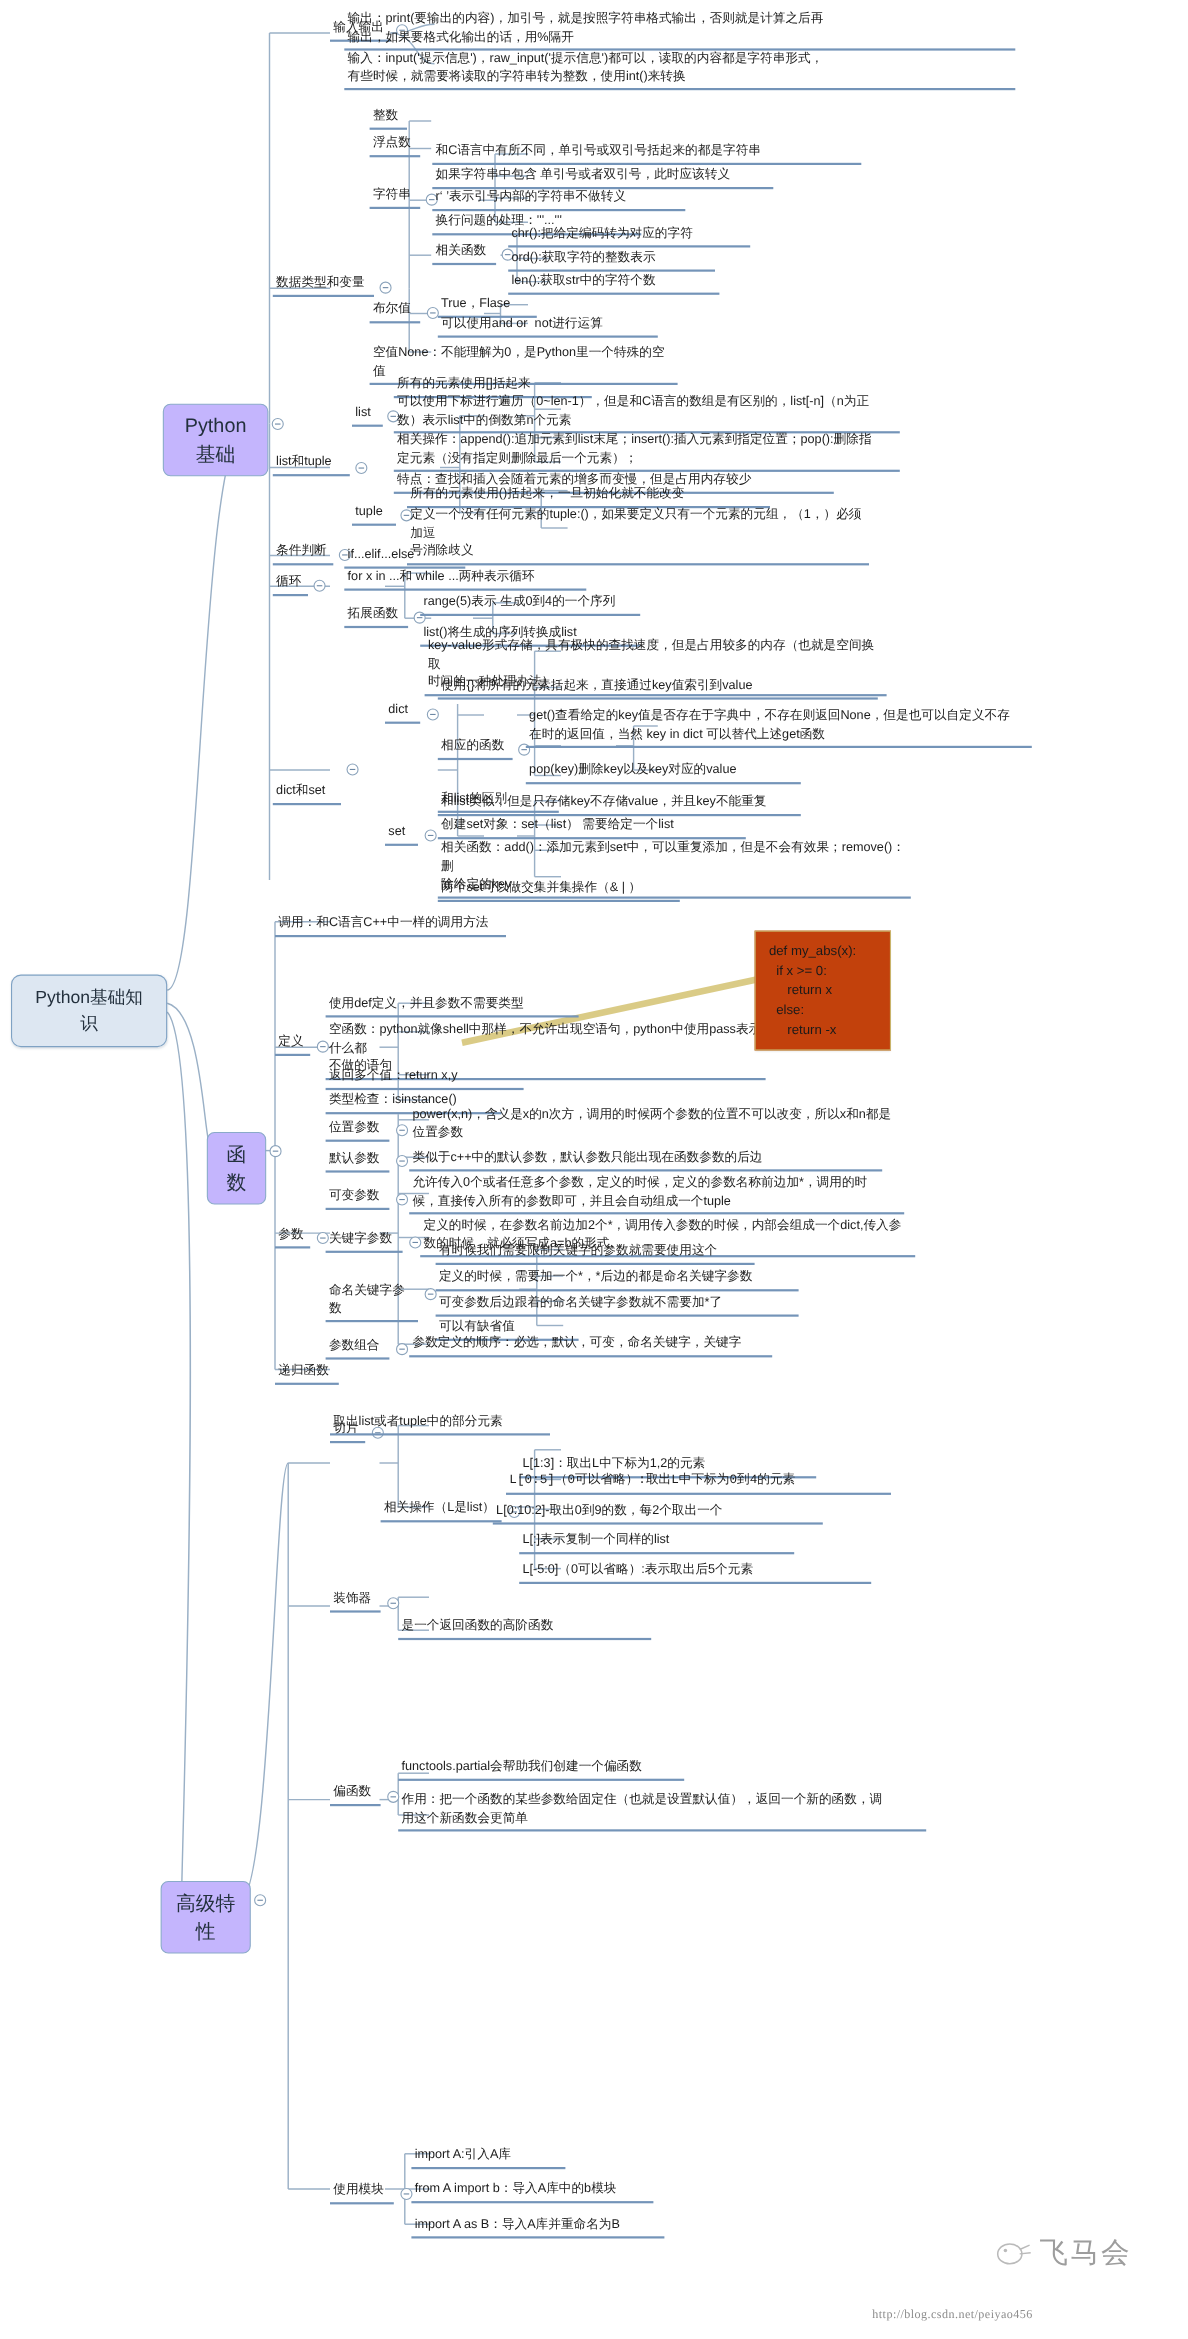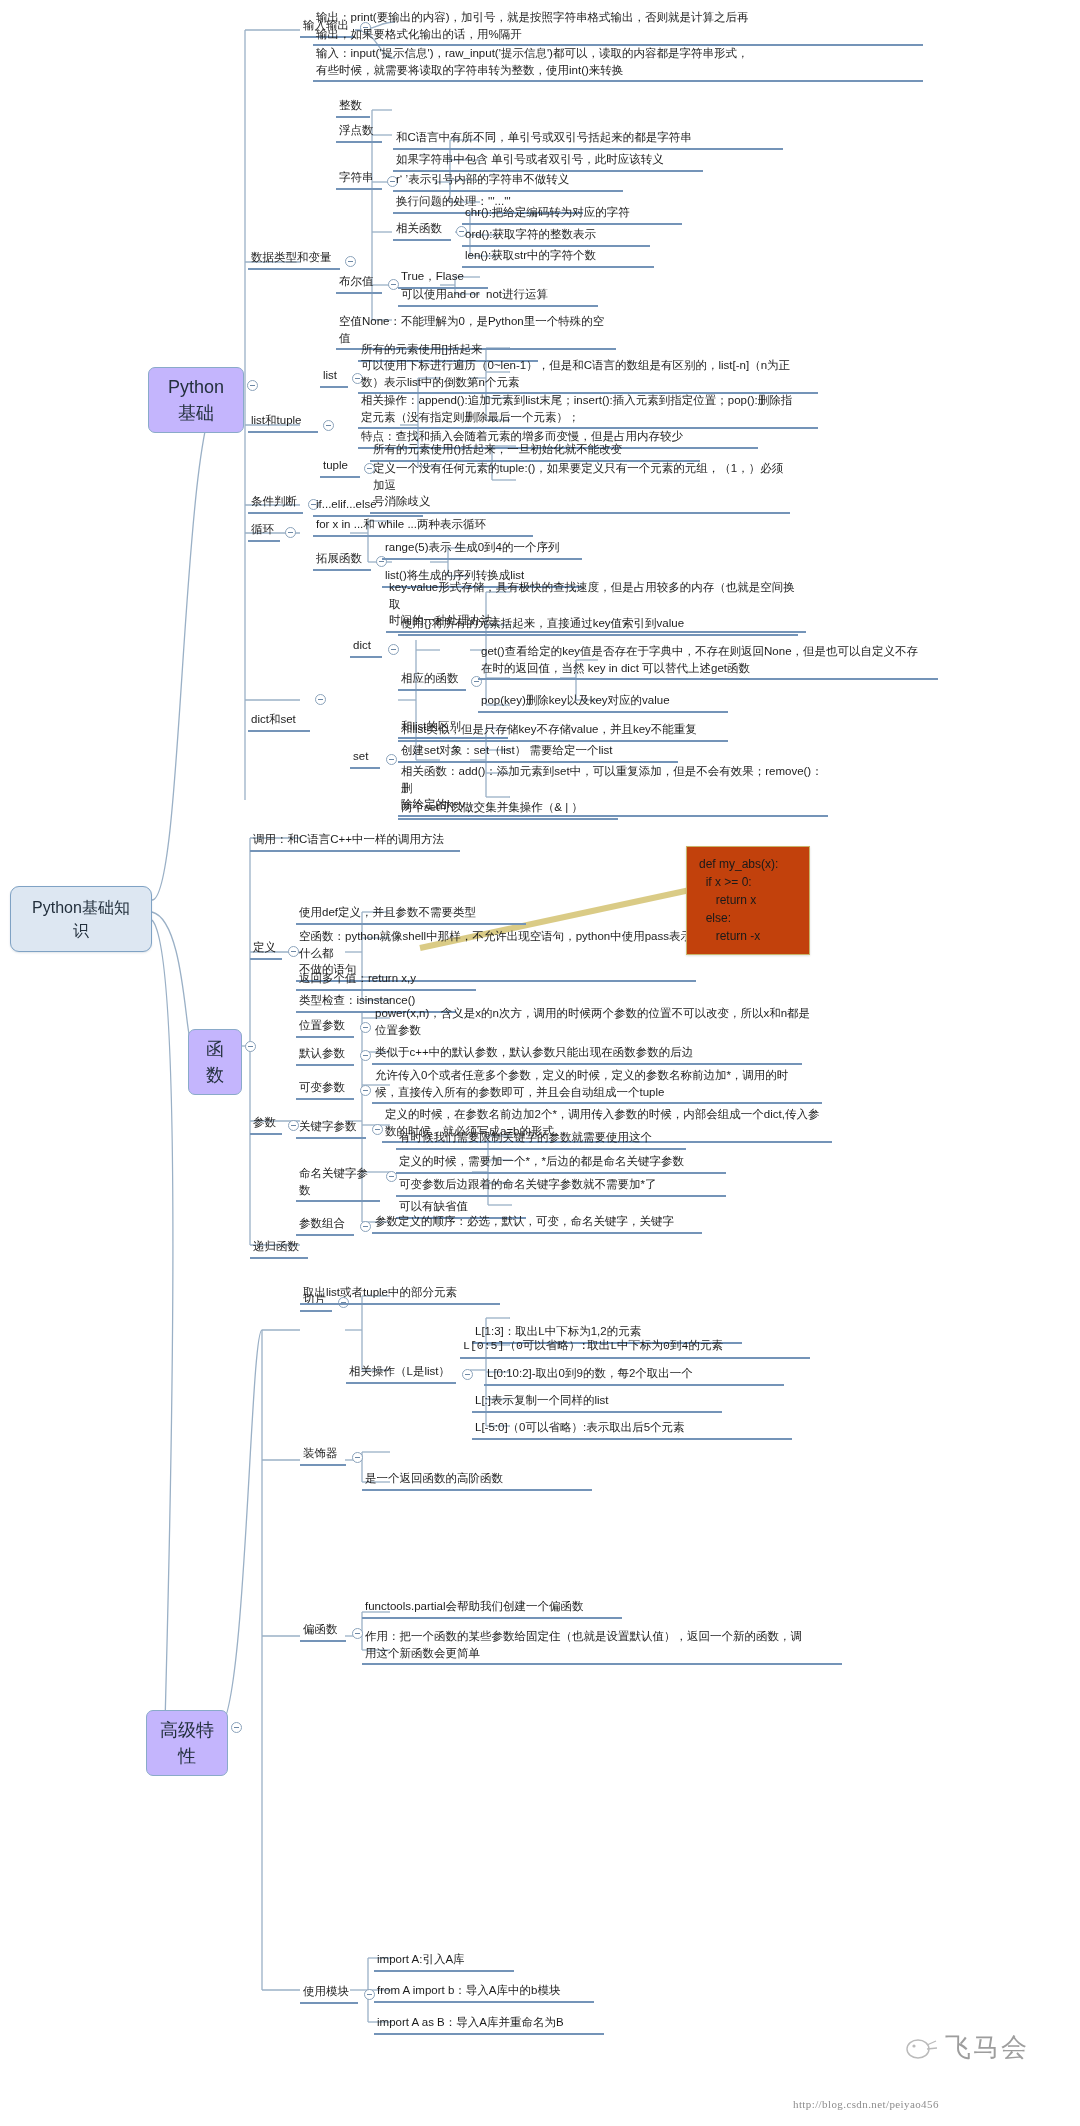--- a/index.html
+++ b/index.html
@@ -443,21 +443,21 @@
   <div class="node leaf" style="left:300px; top:1290px; width:32px;">切片</div>
   <span class="toggle" style="left:338px; top:1297px;"></span>
 
   <div class="node leaf" style="left:300px; top:1283px; width:200px;">取出list或者tuple中的部分元素</div>
 
   <div class="node leaf" style="left:346px; top:1362px; width:110px;">相关操作（L是list）</div>
   <span class="toggle" style="left:462px; top:1369px;"></span>
 
   <div class="node leaf" style="left:472px; top:1310px; width:270px;margin-top:12px;">L[1:3]：取出L中下标为1,2的元素</div>
   <div class="node leaf" style="left:460px; top:1337px; width:350px;font-family:Liberation Mono, monospace;">L[0:5]（0可以省略）:取出L中下标为0到4的元素</div>
-  <div class="node leaf" style="left:484px; top:1364px; width:300px;">L[0:10:2]-取出0到9的数，每2个取出一个</div>
+  <div class="node leaf" style="left:448px; top:1364px; width:300px;">L[0:10:2]-取出0到9的数，每2个取出一个</div>
   <div class="node leaf" style="left:472px; top:1391px; width:250px;">L[:]表示复制一个同样的list</div>
   <div class="node leaf" style="left:472px; top:1418px; width:320px;">L[-5:0]（0可以省略）:表示取出后5个元素</div>
 
   <div class="node leaf" style="left:300px; top:1444px; width:46px;">装饰器</div>
   <span class="toggle" style="left:352px; top:1452px;"></span>
 
   <div class="node leaf" style="left:362px; top:1469px; width:230px;">是一个返回函数的高阶函数</div>
 
   <div class="node leaf" style="left:300px; top:1620px; width:46px;">偏函数</div>
   <span class="toggle" style="left:352px; top:1628px;"></span>

